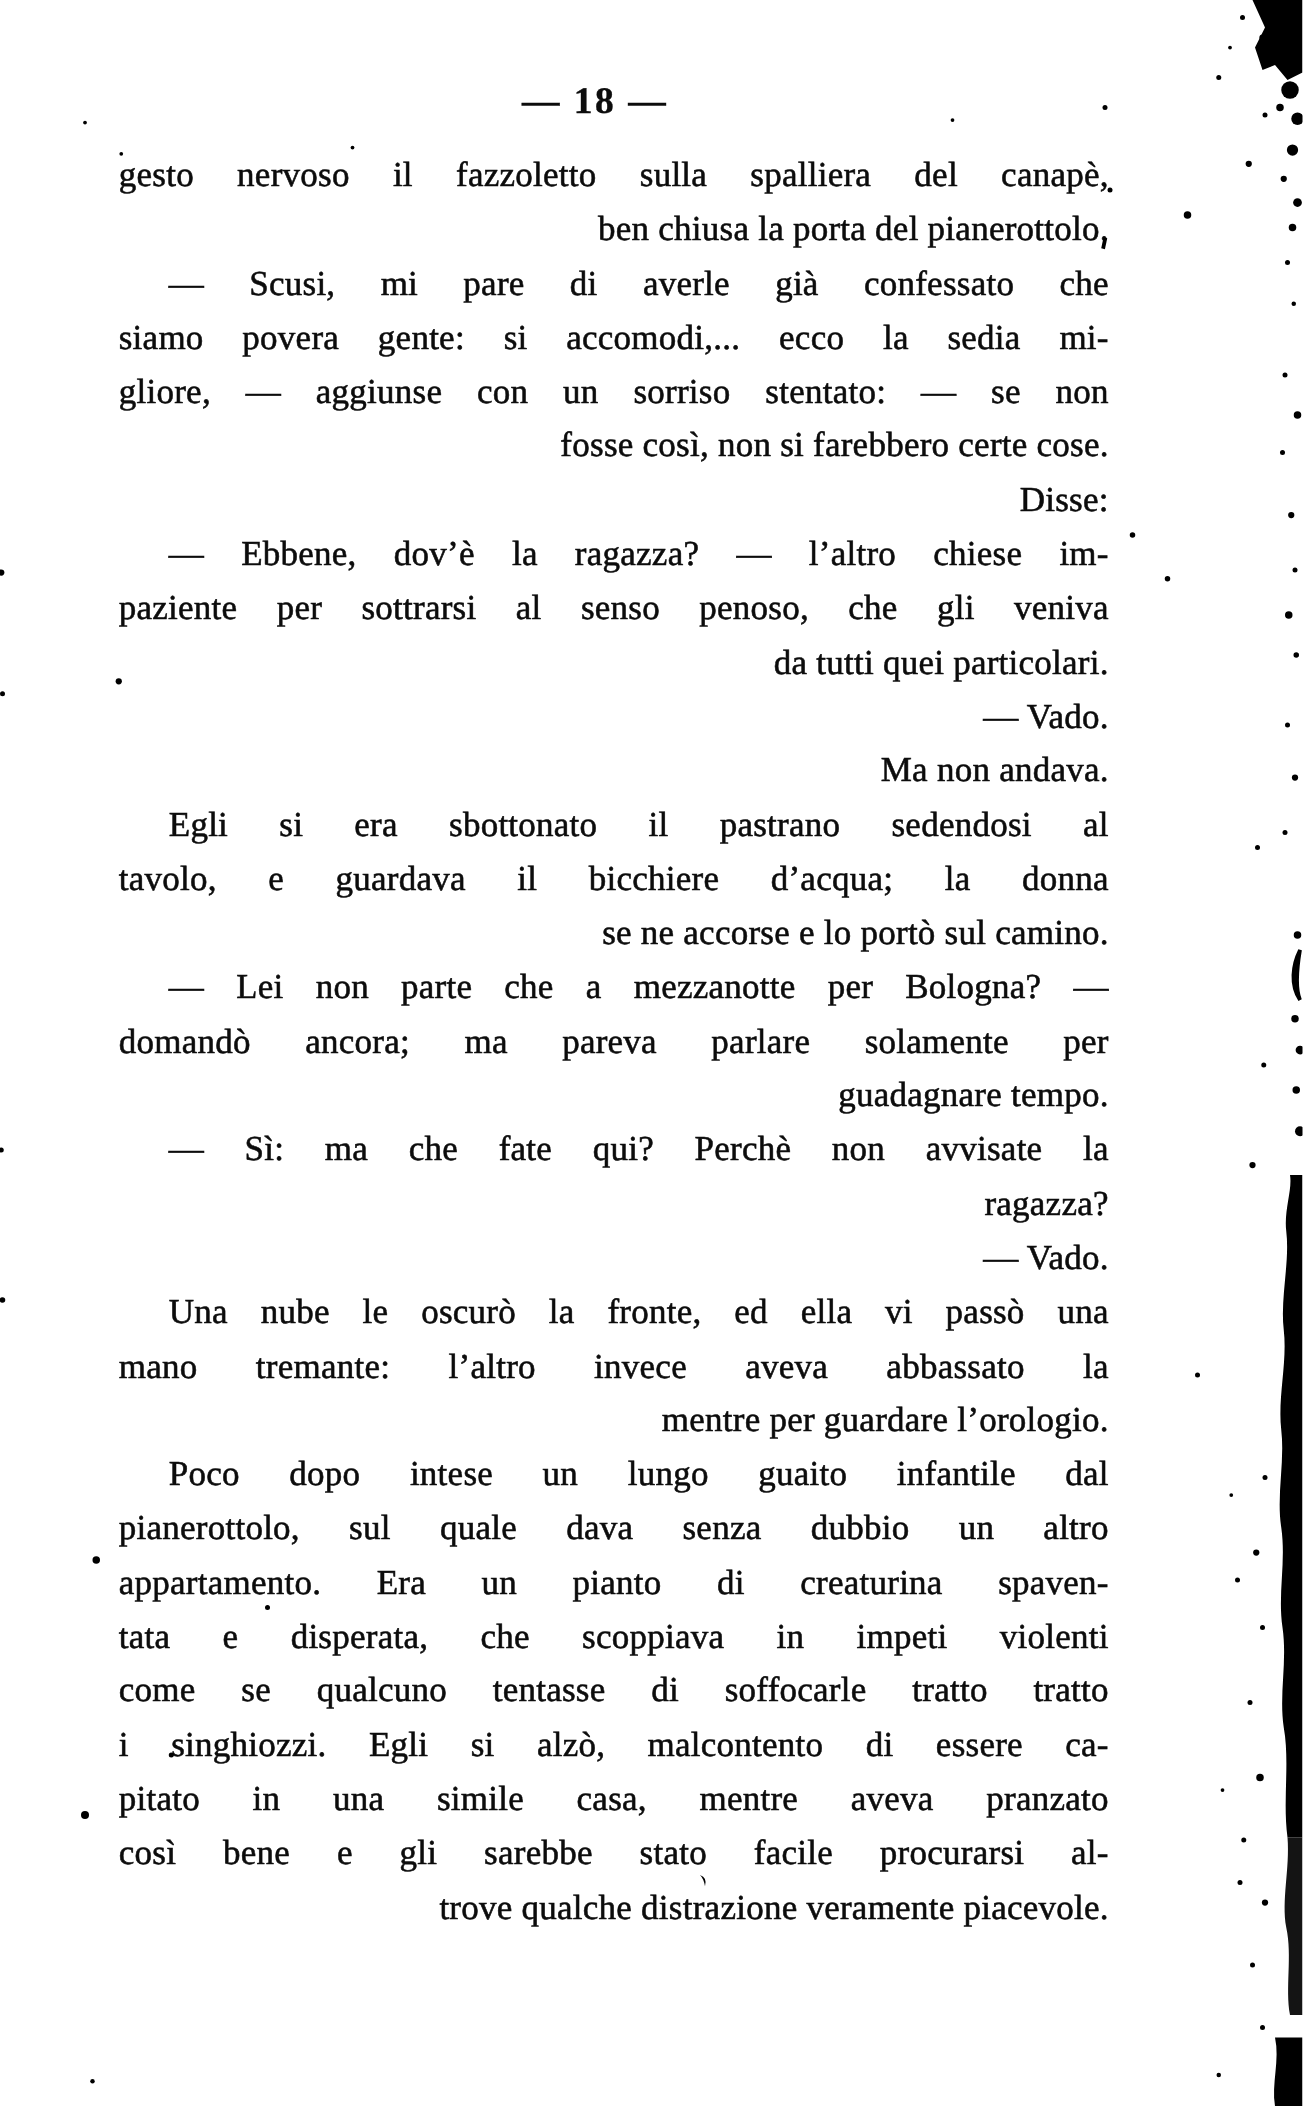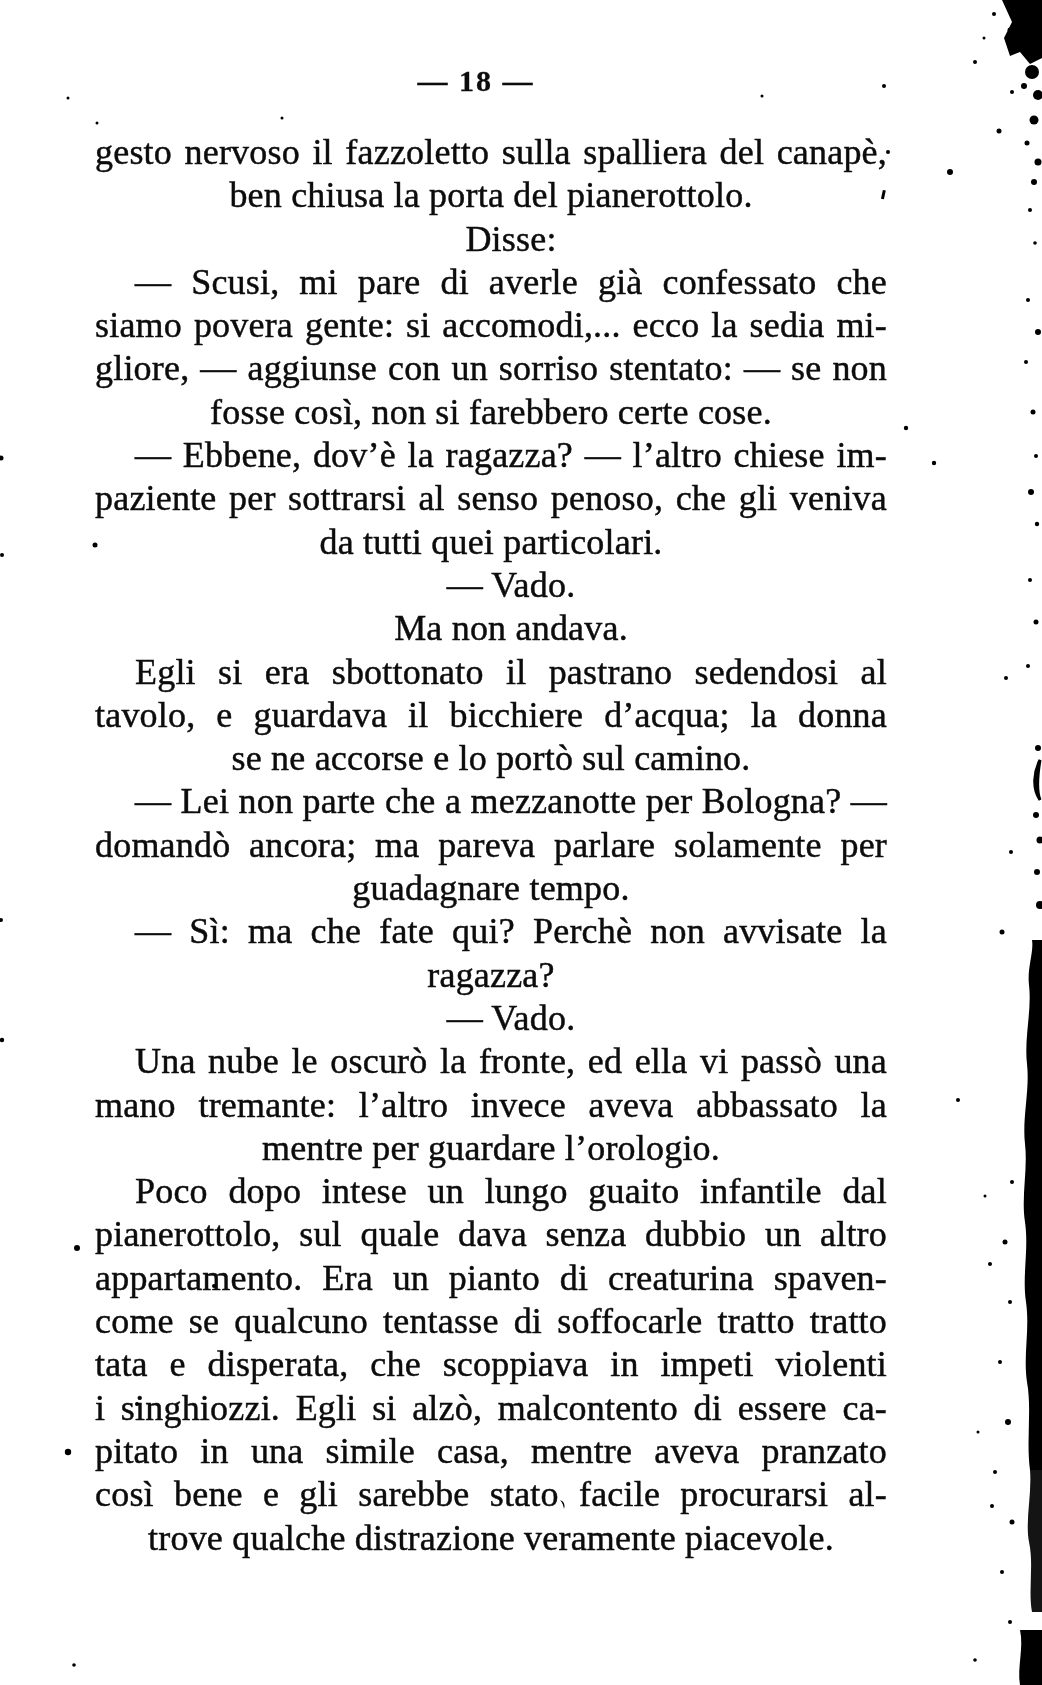--- a/index.html
+++ b/index.html
@@ -17,55 +17,54 @@
     top:64px; left:80px; width:792px;
     text-align:center;
     font-size:30px;
     font-weight:bold;
     letter-spacing:2px;
     -webkit-text-stroke:0.3px #0c0c0c;
   }
   .text-block {
     position:absolute;
     top:119px; left:95px; width:792px;
-    font-size:36px;
+    font-size:28px;
     line-height:43.3px;
     letter-spacing:0.2px;
-    margin-top:12px;
     -webkit-text-stroke:0.45px #0c0c0c;
   }
   .paragraph { margin:0; }
-  .line { text-align:center; white-space:normal; }
+  .line { text-align:right; white-space:normal; }
   .line.j { text-align:justify; text-align-last:justify; }
   .line.indent { text-indent:40px; }
   .noise-svg {
     position:absolute; top:0; left:0;
     pointer-events:none;
   }
 </style>
 </head>
 <body>
 
 <div class="scan-page">
 
   <div class="page-number">— 18 —</div>
 
   <div class="text-block">
       <div class="paragraph">
         <div class="line j">gesto nervoso il fazzoletto sulla spalliera del canapè,</div>
         <div class="line">ben chiusa la porta del pianerottolo.</div>
       </div>
       <div class="paragraph">
-        <div class="line indent">Disse:</div>
-      </div>
-      <div class="paragraph">
         <div class="line j indent">— Scusi, mi pare di averle già confessato che</div>
         <div class="line j">siamo povera gente: si accomodi,... ecco la sedia mi-</div>
         <div class="line j">gliore, — aggiunse con un sorriso stentato: — se non</div>
         <div class="line">fosse così, non si farebbero certe cose.</div>
+      </div>
+      <div class="paragraph">
+        <div class="line indent">Disse:</div>
       </div>
       <div class="paragraph">
         <div class="line j indent">— Ebbene, dov’è la ragazza? — l’altro chiese im-</div>
         <div class="line j">paziente per sottrarsi al senso penoso, che gli veniva</div>
         <div class="line">da tutti quei particolari.</div>
       </div>
       <div class="paragraph">
         <div class="line indent">— Vado.</div>
       </div>
       <div class="paragraph">
@@ -90,22 +89,22 @@
       </div>
       <div class="paragraph">
         <div class="line j indent">Una nube le oscurò la fronte, ed ella vi passò una</div>
         <div class="line j">mano tremante: l’altro invece aveva abbassato la</div>
         <div class="line">mentre per guardare l’orologio.</div>
       </div>
       <div class="paragraph">
         <div class="line j indent">Poco dopo intese un lungo guaito infantile dal</div>
         <div class="line j">pianerottolo, sul quale dava senza dubbio un altro</div>
         <div class="line j">appartamento. Era un pianto di creaturina spaven-</div>
+        <div class="line j">tata e disperata, che scoppiava in impeti violenti</div>
         <div class="line j">come se qualcuno tentasse di soffocarle tratto tratto</div>
-        <div class="line j">tata e disperata, che scoppiava in impeti violenti</div>
         <div class="line j">i singhiozzi. Egli si alzò, malcontento di essere ca-</div>
         <div class="line j">pitato in una simile casa, mentre aveva pranzato</div>
         <div class="line j">così bene e gli sarebbe stato facile procurarsi al-</div>
         <div class="line">trove qualche distrazione veramente piacevole.</div>
       </div>
     </div>
 
   <svg class="noise-svg" width="1042" height="1685" viewBox="0 0 1042 1685">
     <g fill="#000000">
 

